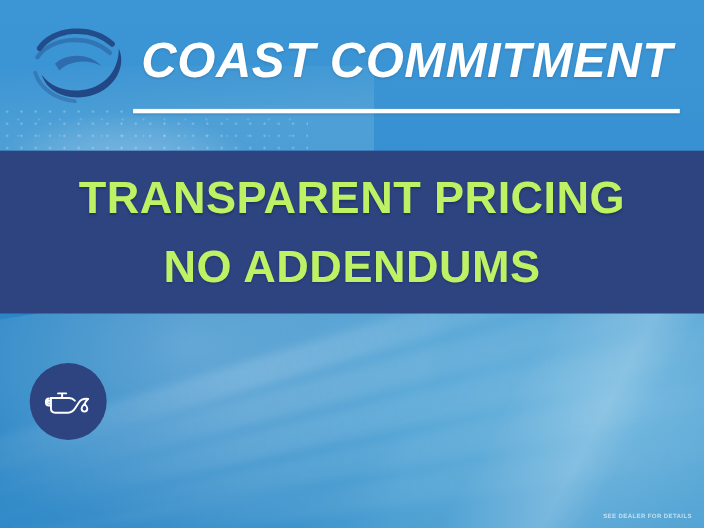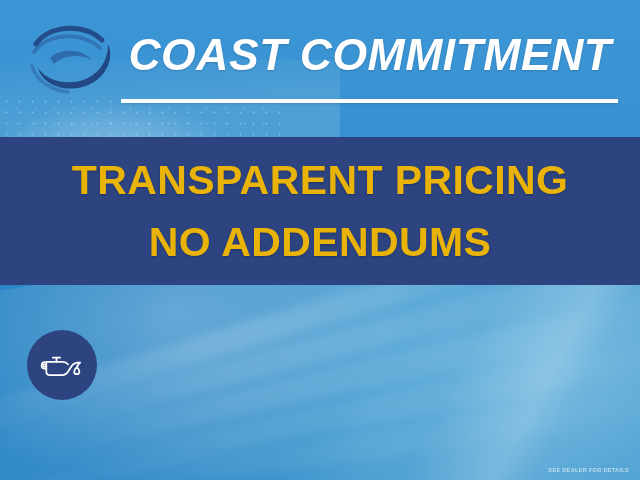--- a/index.html
+++ b/index.html
@@ -147,21 +147,21 @@
     top: 137px;
     width: 640px;
     height: 148px;
     background: #2d4480;
     display: flex;
     flex-direction: column;
     align-items: center;
     justify-content: center;
   }
   .navy-line {
-    color: #eab308;
+    color: #bef264;
     font-size: 41px;
     line-height: 58px;
     font-weight: bold;
     letter-spacing: 0.4px;
     white-space: nowrap;
     text-shadow: 0 1px 2px rgba(12,24,60,0.35);
   }
   .navy-line.l2 { margin-top: 4px; text-align: right; }
 
   

